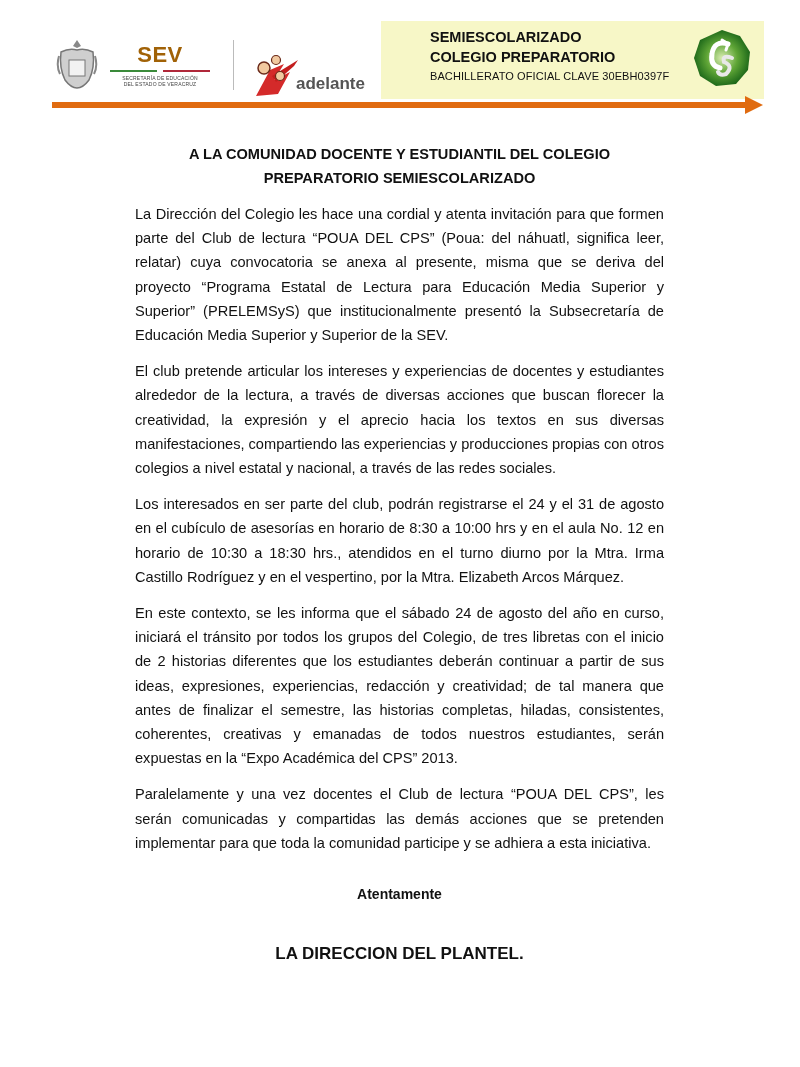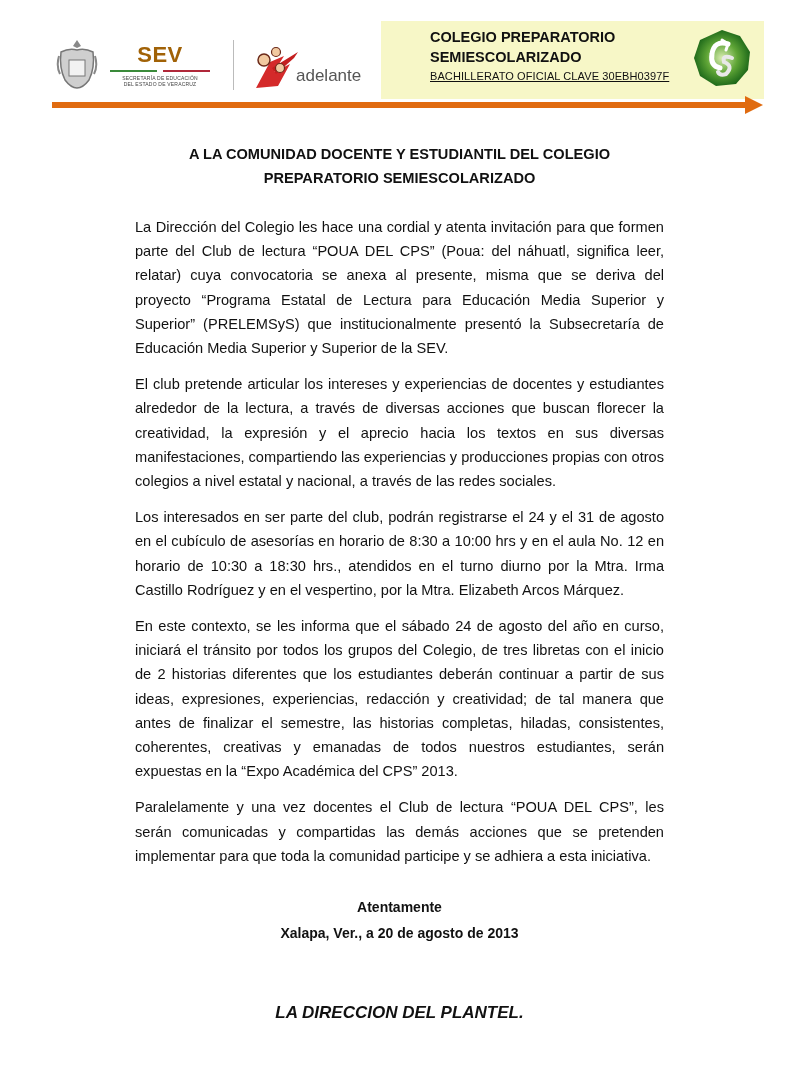--- a/index.html
+++ b/index.html
@@ -8,37 +8,37 @@
   .header { position: absolute; left: 0; top: 0; width: 800px; height: 120px; }
   .state-seal { position: absolute; left: 55px; top: 38px; width: 44px; height: 52px; }
   .sev-logo { position: absolute; left: 108px; top: 44px; width: 104px; height: 48px; text-align: center; }
   .sev-title { font-family: "Liberation Sans", sans-serif; font-weight: bold; font-size: 22px; color: #a16207; line-height: 22px; letter-spacing: 0.5px; }
   .sev-rule { display: flex; height: 2px; margin: 4px 2px 3px; }
   .sev-rule .g { flex: 1; background: #3a8a3a; }
   .sev-rule .w { width: 6px; }
   .sev-rule .r { flex: 1; background: #b0283a; }
   .sev-sub { font-size: 5px; line-height: 6px; color: #444; letter-spacing: 0.2px; }
   .vdivider { position: absolute; left: 233px; top: 40px; width: 1px; height: 50px; background: #bbb; }
-  .adelante-logo { position: absolute; left: 250px; top: 42px; width: 120px; height: 50px; }
+  .adelante-logo { position: absolute; left: 250px; top: 50px; width: 120px; height: 50px; font-weight: bold; }
   .adelante-text { position: absolute; left: 46px; top: 24px; font-size: 17px; color: #555; font-family: "Liberation Sans", sans-serif; }
 
   .yellow-box { position: absolute; left: 381px; top: 21px; width: 383px; height: 78px; background: #f7f7c7; }
   .school-name { position: absolute; left: 430px; top: 27px; font-family: "Liberation Sans", sans-serif; font-weight: bold; font-size: 14.5px; line-height: 20px; color: #111; }
-  .school-clave { position: absolute; left: 430px; top: 70px; font-size: 11px; color: #111; letter-spacing: 0.1px; text-decoration: underline; }
+  .school-clave { position: absolute; left: 430px; top: 70px; font-size: 11px; color: #111; letter-spacing: 0.1px; }
   .cps-logo { position: absolute; left: 692px; top: 28px; width: 60px; height: 60px; }
 
   .orange-bar { position: absolute; left: 52px; top: 102px; width: 700px; height: 6px; background: #e06b10; }
   .orange-arrow { position: absolute; left: 745px; top: 96px; width: 0; height: 0; border-top: 9px solid transparent; border-bottom: 9px solid transparent; border-left: 18px solid #e06b10; }
 
   .doc { position: absolute; left: 135px; top: 142px; width: 529px; font-family: "Liberation Sans", sans-serif; font-size: 14.6px; line-height: 24.2px; }
-  .heading { text-align: center; font-weight: bold; font-size: 14.6px; line-height: 24px; margin: 0 0 25px; }
+  .heading { text-align: center; font-weight: bold; font-size: 14.6px; line-height: 24px; margin: 0 0 12px; }
   .para { text-align: justify; margin: 0 0 12px; }
   .para b { font-weight: normal; }
   .closing { text-align: center; font-weight: bold; font-size: 14px; line-height: 26px; margin-top: 26px; }
-  .signature { text-align: center; font-weight: bold; font-size: 17px; line-height: 26px; margin-top: 54px; font-style: italic; }
+  .signature { text-align: center; font-weight: bold; font-size: 17px; line-height: 26px; margin-top: 34px; }
 </style>
 </head>
 <body>
 
 <div class="header">
   <svg class="state-seal" viewBox="0 0 44 52">
     <path d="M22 2 L26 8 L22 10 L18 8 Z" fill="#888"></path>
     <path d="M6 14 Q4 30 10 42 Q16 50 22 50 Q28 50 34 42 Q40 30 38 14 Q30 10 22 12 Q14 10 6 14 Z" fill="#cfcfcf" stroke="#777" stroke-width="1.5"></path>
     <rect x="14" y="22" width="16" height="16" fill="#f2f2f2" stroke="#777" stroke-width="1"></rect>
     <path d="M4 18 Q1 28 5 36" stroke="#888" stroke-width="2" fill="none"></path>
@@ -64,22 +64,22 @@
       <path d="M22 26 L48 10 L44 16 L26 32 Z" fill="#c41e1e"></path>
       <circle cx="14" cy="18" r="6" fill="#f1c9a0" stroke="#6b2a1a" stroke-width="1.5"></circle>
       <circle cx="26" cy="10" r="4.5" fill="#f1c9a0" stroke="#6b2a1a" stroke-width="1.2"></circle>
       <circle cx="30" cy="26" r="4.5" fill="#f1c9a0" stroke="#6b2a1a" stroke-width="1.2"></circle>
     </svg>
     <span class="adelante-text">adelante</span>
   </div>
 
   <div class="yellow-box"></div>
   <div class="school-name">
+    <div>SEMIESCOLARIZADO</div>
     <div>COLEGIO PREPARATORIO</div>
-    <div>SEMIESCOLARIZADO</div>
   </div>
   <div class="school-clave">BACHILLERATO OFICIAL  CLAVE 30EBH0397F</div>
 
   <svg class="cps-logo" viewBox="0 0 60 60">
     <defs>
       <radialGradient id="cpsg" cx="50%" cy="50%" r="50%">
         <stop offset="0%" stop-color="#d8ecb0"></stop>
         <stop offset="55%" stop-color="#5fa536"></stop>
         <stop offset="100%" stop-color="#1f6a1a"></stop>
       </radialGradient>
@@ -99,17 +99,16 @@
 
   <p class="para"><span>La Dirección del Colegio les hace una cordial y atenta invitación para que formen parte del Club de lectura “</span><b>POUA DEL CPS</b><span>” (Poua: del náhuatl, significa leer, relatar) cuya convocatoria se anexa al presente, misma que se deriva del proyecto “</span><b>Programa Estatal de Lectura para Educación Media Superior y Superior</b><span>” (PRELEMSyS)  que institucionalmente presentó la Subsecretaría de Educación Media Superior y Superior de la SEV.</span></p>
 
   <p class="para">El club pretende articular los intereses y experiencias de docentes y estudiantes alrededor de la lectura, a través de diversas acciones que buscan florecer la creatividad, la expresión y el aprecio hacia los textos en sus diversas manifestaciones, compartiendo las experiencias y producciones propias con otros colegios a nivel estatal y nacional, a través de las redes sociales.</p>
   <p class="para">Los interesados en ser parte del club, podrán registrarse el 24 y el 31 de agosto en el cubículo de asesorías en horario de 8:30 a 10:00 hrs y en el aula No. 12 en horario de 10:30 a 18:30 hrs., atendidos en el turno diurno por la Mtra. Irma Castillo Rodríguez y en el vespertino, por la Mtra. Elizabeth Arcos Márquez.</p>
   <p class="para">En este contexto, se les informa que el sábado 24 de agosto del año en curso, iniciará el tránsito por todos los grupos del Colegio, de tres libretas con el inicio de 2 historias diferentes que los estudiantes deberán continuar a partir de sus ideas, expresiones, experiencias, redacción y creatividad; de tal manera que antes de finalizar el semestre, las historias completas, hiladas, consistentes, coherentes, creativas y emanadas de todos nuestros estudiantes, serán expuestas en la “Expo Académica del CPS” 2013.</p>
   <p class="para">Paralelamente y una vez docentes el Club de lectura “POUA DEL CPS”, les serán comunicadas y compartidas las demás acciones que se pretenden implementar para que toda la comunidad participe y se adhiera a esta iniciativa.</p>
 
   <div class="closing">
     <div>Atentamente</div>
-    <div>Xalapa, Ver., a 20 de agosto de 2013</div>
   </div>
 
   <div class="signature">LA DIRECCION DEL PLANTEL.</div>
 </div>
 
 </body></html>

